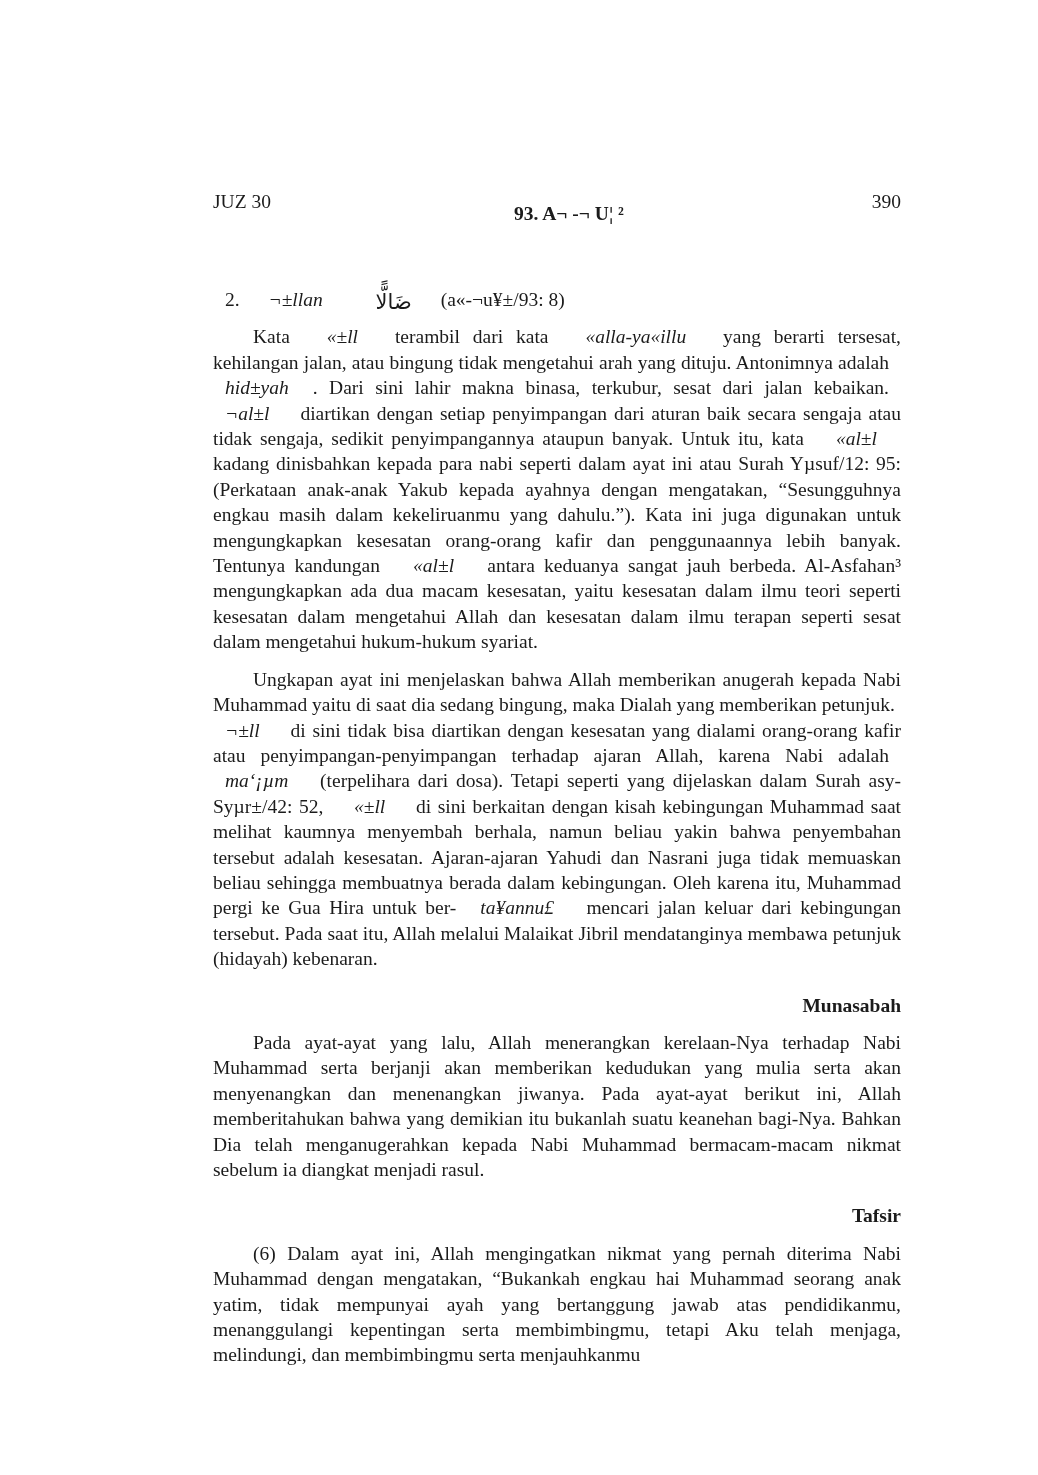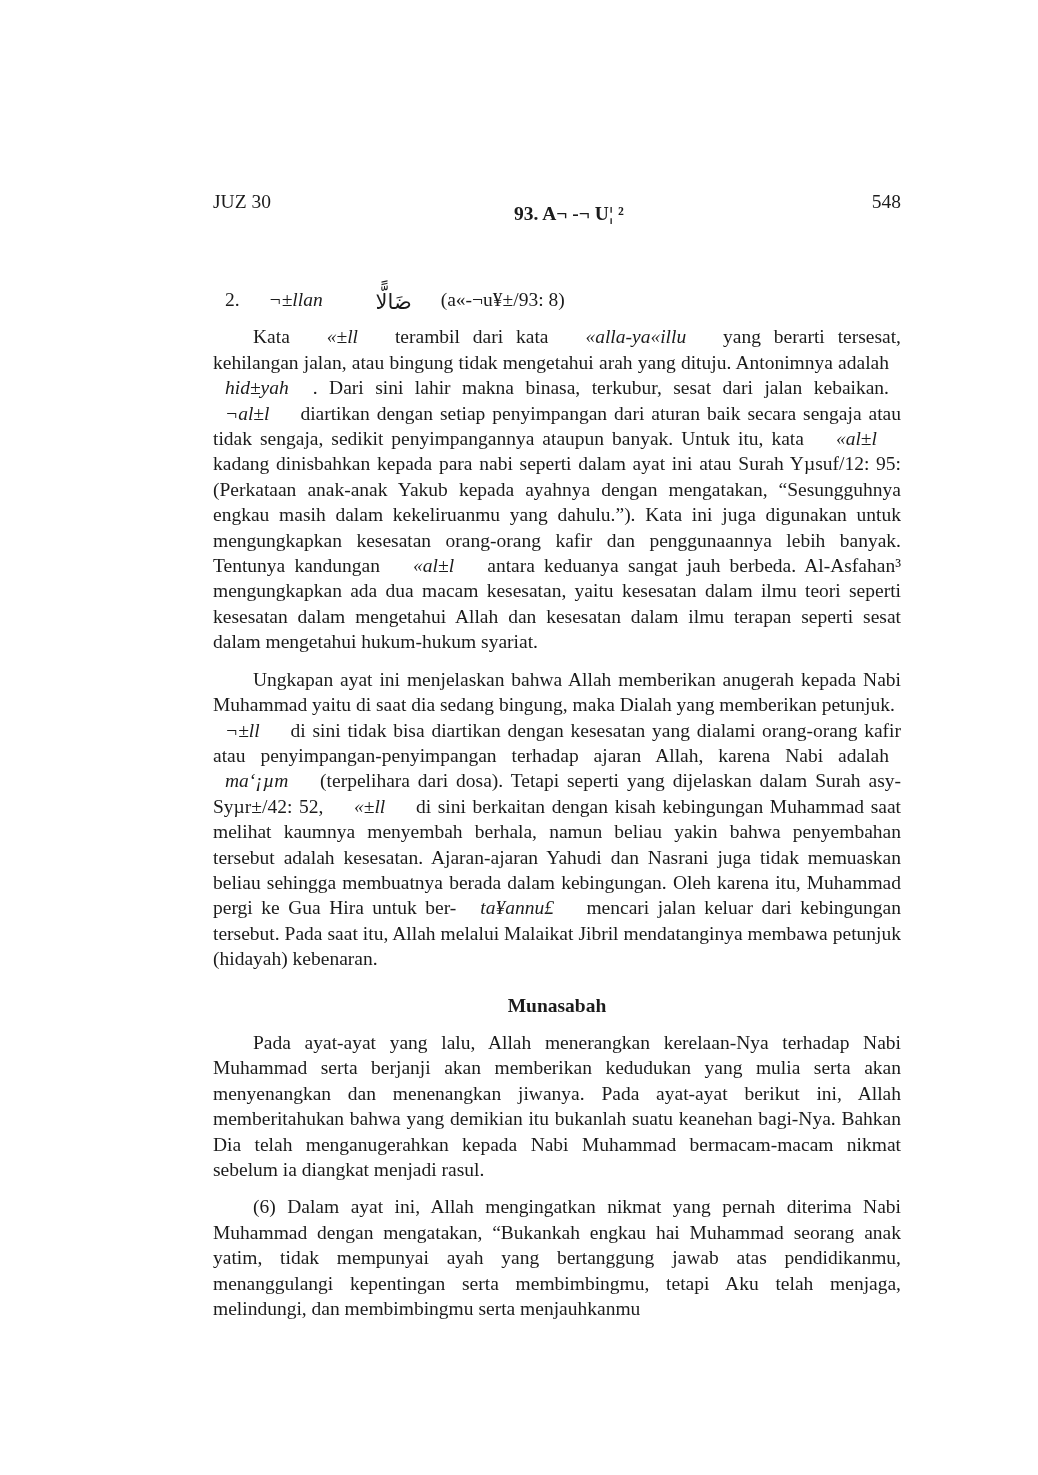--- a/index.html
+++ b/index.html
@@ -18,40 +18,41 @@
   .page-header .h-left  { position: absolute; left: 0; top: 0; }
   .page-header .h-center{ position: absolute; left: 50%; transform: translateX(-50%); top: 12px; white-space: nowrap; font-weight: bold; }
   .page-header .h-right { position: absolute; right: 0; top: 0; }
   .page-content {
     position: absolute; top: 239px; left: 165px; width: 712px;
     font-size: 19.5px; line-height: 25.4px;
     text-align: justify;
   }
   p.para { text-indent: 28px; }
   p.item { margin-bottom: 11px; }
-  p.heading { font-weight: bold; margin-top: 21px; text-align: center; }
+  p.heading { font-weight: bold; margin-top: 21px; text-align: right; }
   .it { font-style: italic; }
   .ar {
     font-family: "DejaVu Sans", sans-serif;
     font-size: 21px;
     line-height: 0;
     vertical-align: -3px;
     direction: rtl;
     unicode-bidi: embed;
   }
 </style>
 </head>
 <body>
 
 <div class="page-header">
   <span class="h-left">JUZ 30</span>
   <span class="h-center">93. A¬ -¬ U¦  ²</span>
-  <span class="h-right">548</span>
+  <span class="h-right">390</span>
 </div>
 
 <div class="page-content" id="content">
     <p class="item"><span>2.  </span><span class="it">¬±llan</span><span> </span><span class="ar">ضَالًّا</span><span> (a«-¬u¥±/93: 8)</span></p>
     <p class="para"><span>Kata </span><span class="it">«±ll</span><span> terambil dari kata </span><span class="it">«alla-ya«illu</span><span> yang berarti tersesat, kehilangan jalan, atau bingung tidak mengetahui arah yang dituju. Antonimnya adalah </span><span class="it">hid±yah</span><span>. Dari sini lahir makna binasa, terkubur, sesat dari jalan kebaikan. </span><span class="it">¬al±l</span><span> diartikan dengan setiap penyimpangan dari aturan baik secara sengaja atau tidak sengaja, sedikit penyimpangannya ataupun banyak. Untuk itu, kata </span><span class="it">«al±l</span><span> kadang dinisbahkan kepada para nabi seperti dalam ayat ini atau Surah Yµsuf/12: 95: (Perkataan anak-anak Yakub kepada ayahnya dengan mengatakan, “Sesungguhnya engkau masih dalam kekeliruanmu yang dahulu.”). Kata ini juga digunakan untuk mengungkapkan kesesatan orang-orang kafir dan penggunaannya lebih banyak. Tentunya kandungan </span><span class="it">«al±l</span><span> antara keduanya sangat jauh berbeda. Al-Asfahan³ mengungkapkan ada dua macam kesesatan, yaitu kesesatan dalam ilmu teori seperti kesesatan dalam mengetahui Allah dan kesesatan dalam ilmu terapan seperti sesat dalam mengetahui hukum-hukum syariat.</span></p>
     <p class="para"><span>Ungkapan ayat ini menjelaskan bahwa Allah memberikan anugerah kepada Nabi Muhammad yaitu di saat dia sedang bingung, maka Dialah yang memberikan petunjuk. </span><span class="it">¬±ll</span><span> di sini tidak bisa diartikan dengan kesesatan yang dialami orang-orang kafir atau penyimpangan-penyimpangan terhadap ajaran Allah, karena Nabi adalah </span><span class="it">ma‘¡µm</span><span> (terpelihara dari dosa). Tetapi seperti yang dijelaskan dalam Surah asy-Syµr±/42: 52, </span><span class="it">«±ll</span><span> di sini berkaitan dengan kisah kebingungan Muhammad saat melihat kaumnya menyembah berhala, namun beliau yakin bahwa penyembahan tersebut adalah kesesatan. Ajaran-ajaran Yahudi dan Nasrani juga tidak memuaskan beliau sehingga membuatnya berada dalam kebingungan. Oleh karena itu, Muhammad pergi ke Gua Hira untuk ber-</span><span class="it">ta¥annu£</span><span> mencari jalan keluar dari kebingungan tersebut. Pada saat itu, Allah melalui Malaikat Jibril mendatanginya membawa petunjuk (hidayah) kebenaran.</span></p>
     <p class="heading">Munasabah</p>
     <p class="para"><span>Pada ayat-ayat yang lalu, Allah menerangkan kerelaan-Nya terhadap Nabi Muhammad serta berjanji akan memberikan kedudukan yang mulia serta akan menyenangkan dan menenangkan jiwanya. Pada ayat-ayat berikut ini, Allah memberitahukan bahwa yang demikian itu bukanlah suatu keanehan bagi-Nya. Bahkan Dia telah menganugerahkan kepada Nabi Muhammad bermacam-macam nikmat sebelum ia diangkat menjadi rasul.</span></p>
+    <p class="heading">Tafsir</p>
     <p class="para"><span>(6) Dalam ayat ini, Allah mengingatkan nikmat yang pernah diterima Nabi Muhammad dengan mengatakan, “Bukankah engkau hai Muhammad seorang anak yatim, tidak mempunyai ayah yang bertanggung jawab atas pendidikanmu, menanggulangi kepentingan serta membimbingmu, tetapi Aku telah menjaga, melindungi, dan membimbingmu serta menjauhkanmu</span></p>
   </div>
 
 </body></html>

